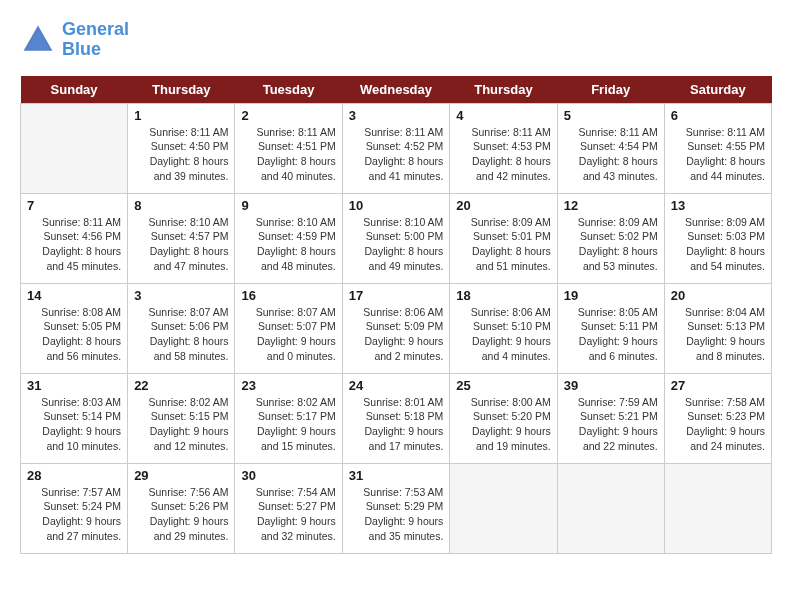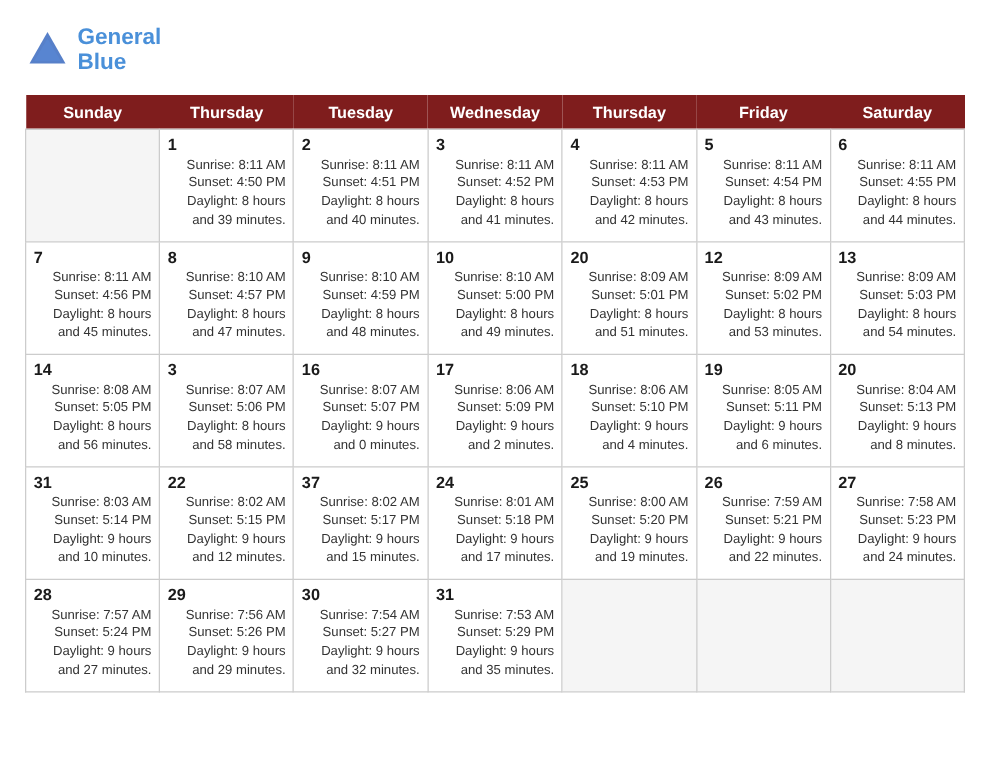--- a/index.html
+++ b/index.html
@@ -208,33 +208,33 @@
       <tr>
         <td>
           <div class="day-num">31</div>
 <div class="day-info">Sunrise: 8:03 AM<br>Sunset: 5:14 PM<br>Daylight: 9 hours and 10 minutes.</div>
         </td>
         <td>
           <div class="day-num">22</div>
 <div class="day-info">Sunrise: 8:02 AM<br>Sunset: 5:15 PM<br>Daylight: 9 hours and 12 minutes.</div>
         </td>
         <td>
-          <div class="day-num">37</div>
+          <div class="day-num">23</div>
 <div class="day-info">Sunrise: 8:02 AM<br>Sunset: 5:17 PM<br>Daylight: 9 hours and 15 minutes.</div>
         </td>
         <td>
           <div class="day-num">24</div>
 <div class="day-info">Sunrise: 8:01 AM<br>Sunset: 5:18 PM<br>Daylight: 9 hours and 17 minutes.</div>
         </td>
         <td>
           <div class="day-num">25</div>
 <div class="day-info">Sunrise: 8:00 AM<br>Sunset: 5:20 PM<br>Daylight: 9 hours and 19 minutes.</div>
         </td>
         <td>
-          <div class="day-num">26</div>
+          <div class="day-num">39</div>
 <div class="day-info">Sunrise: 7:59 AM<br>Sunset: 5:21 PM<br>Daylight: 9 hours and 22 minutes.</div>
         </td>
         <td>
           <div class="day-num">27</div>
 <div class="day-info">Sunrise: 7:58 AM<br>Sunset: 5:23 PM<br>Daylight: 9 hours and 24 minutes.</div>
         </td>
       </tr>
       <tr>
         <td>
           <div class="day-num">28</div>

